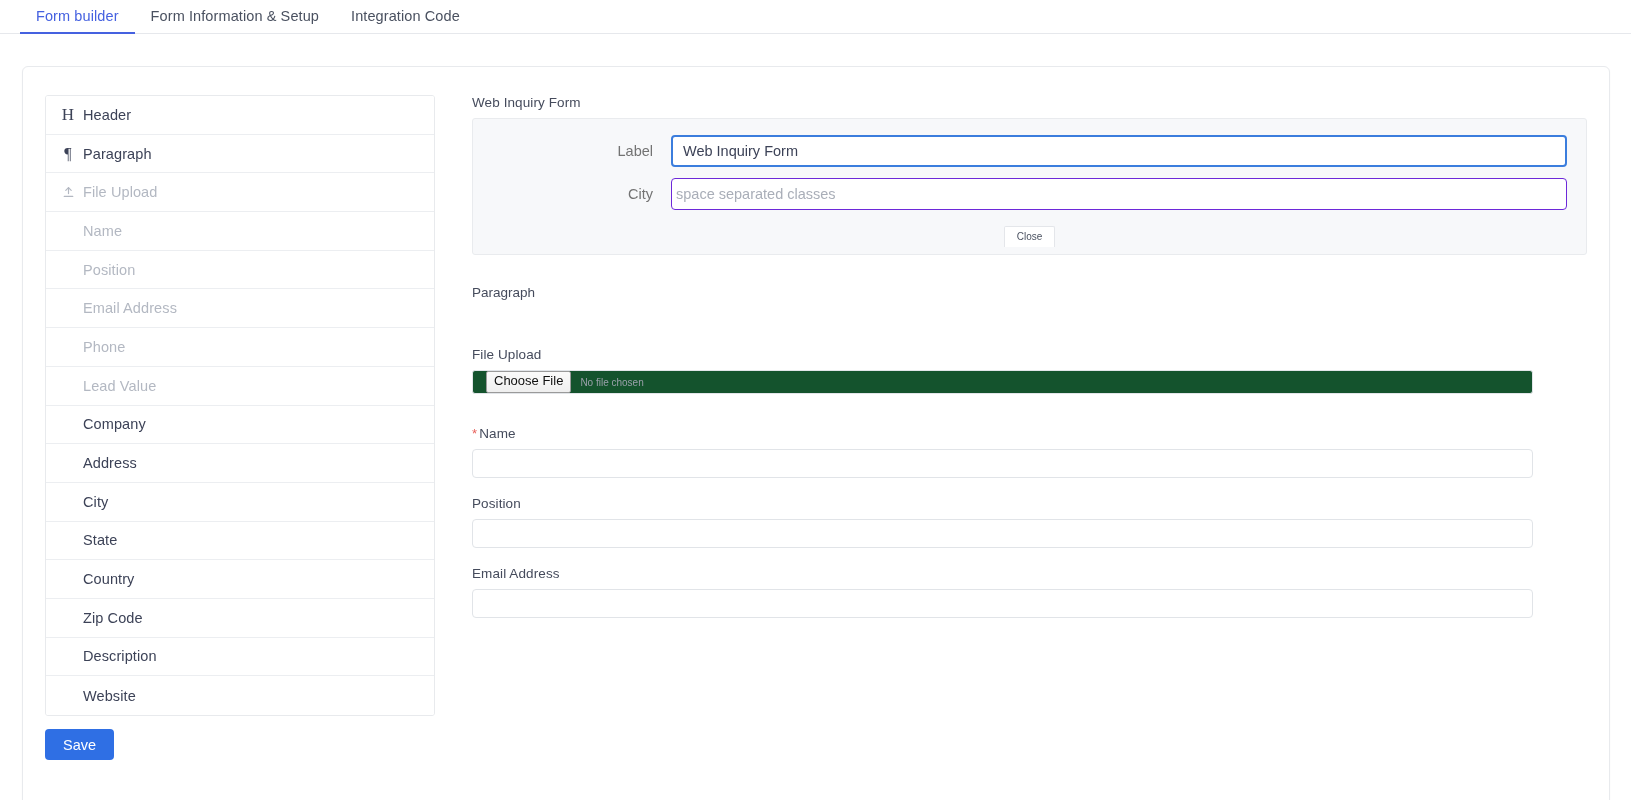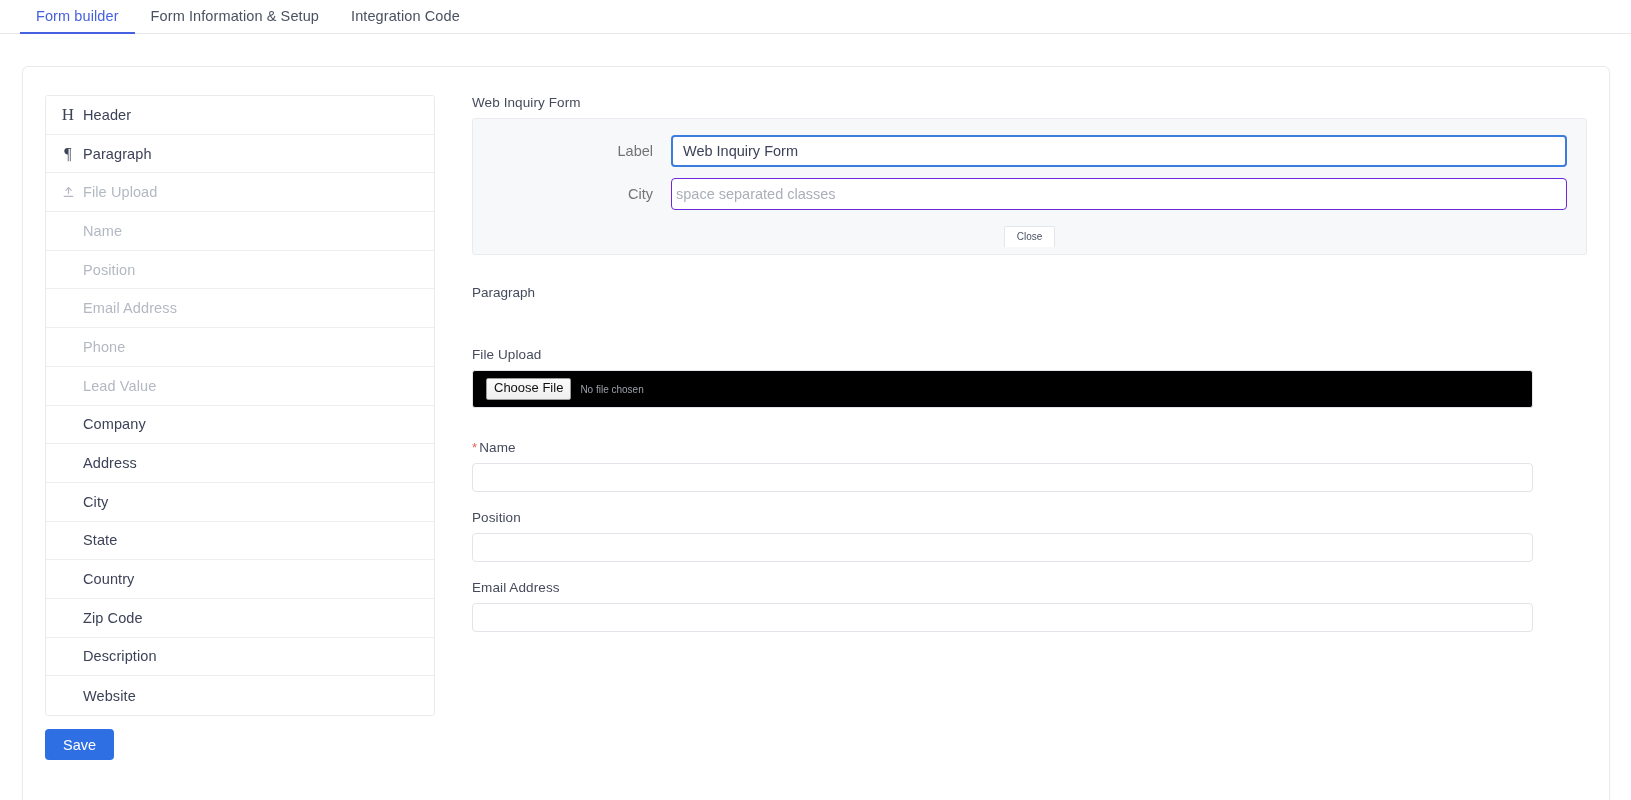--- a/index.html
+++ b/index.html
@@ -169,22 +169,22 @@
     top: 2px;
   }
 
   .para-label {
     font-size: 13.5px; color: #454b5c;
     margin-bottom: 47px;
   }
 
   .file-wrap { margin-bottom: 32px; }
   .file-box {
-    height: 38px;
-    background: #000000;
+    height: 24px;
+    background: #14532d;
     border: 1px solid #e2e5e9;
     border-radius: 3px;
     display: flex; align-items: center;
     padding: 0 0 0 13px;
     width: 1061px;
   }
   .choose-file {
     background: linear-gradient(#fafafa,#efefef);
     border: 1px solid #9a9a9a;
     border-radius: 2px;

